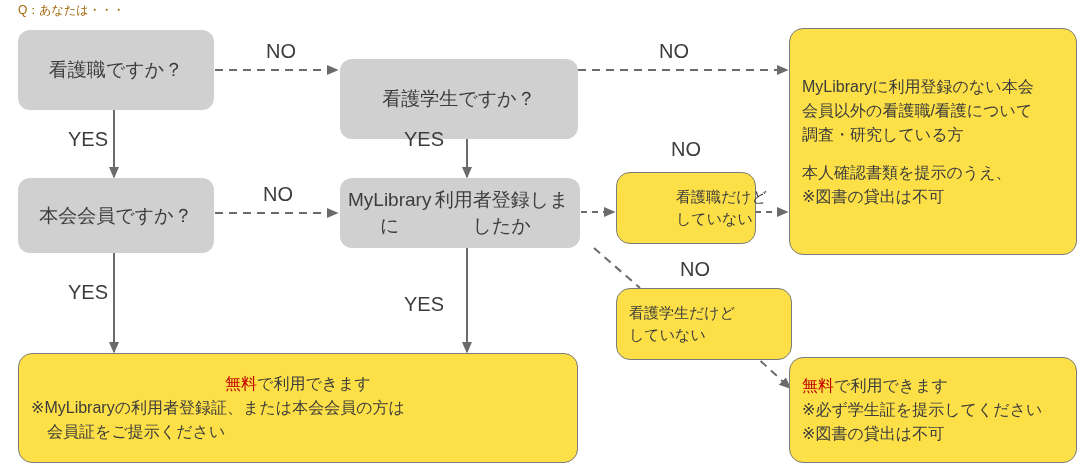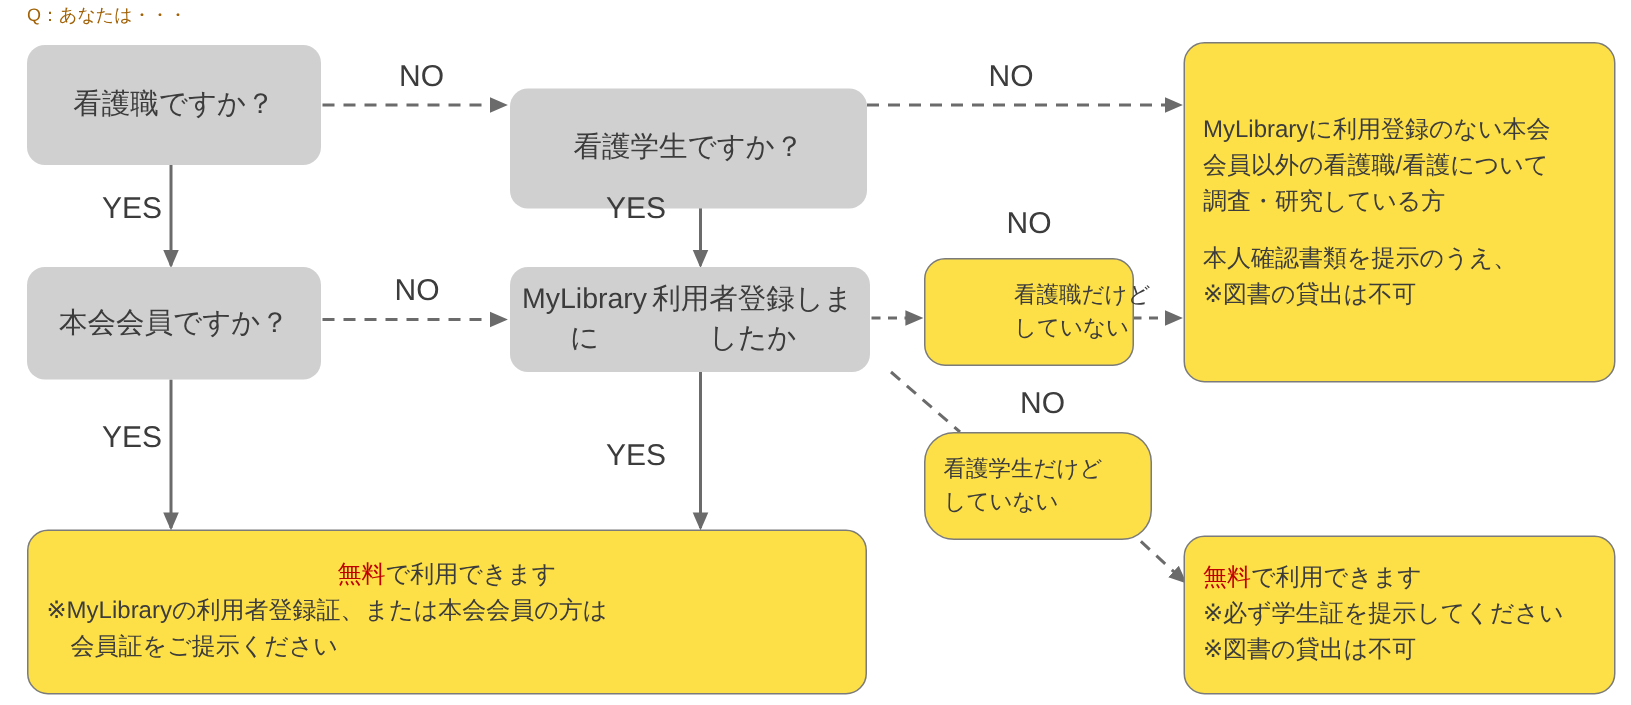--- a/index.html
+++ b/index.html
@@ -150,21 +150,21 @@
     <span>利用者登録しましたか</span>
   </div>
 
   <div class="node-white small-white" style="left:616px; top:172px; width:140px; height:72px;padding-left:47px;">
     <div class="lines">
       <div class="line">看護職だけど</div>
       <div class="line">していない</div>
     </div>
   </div>
 
-  <div class="node-white small-white" style="left:616px; top:288px; width:152px; height:72px;border-radius:20px;">
+  <div class="node-white small-white" style="left:616px; top:288px; width:176px; height:72px;">
     <div class="lines">
       <div class="line">看護学生だけど</div>
       <div class="line">していない</div>
     </div>
   </div>
 
   <div class="node-white" style="left:789px; top:28px; width:288px; height:227px;">
     <div class="lines">
       <div class="line">MyLibraryに利用登録のない本会</div>
       <div class="line">会員以外の看護職/看護について</div>

